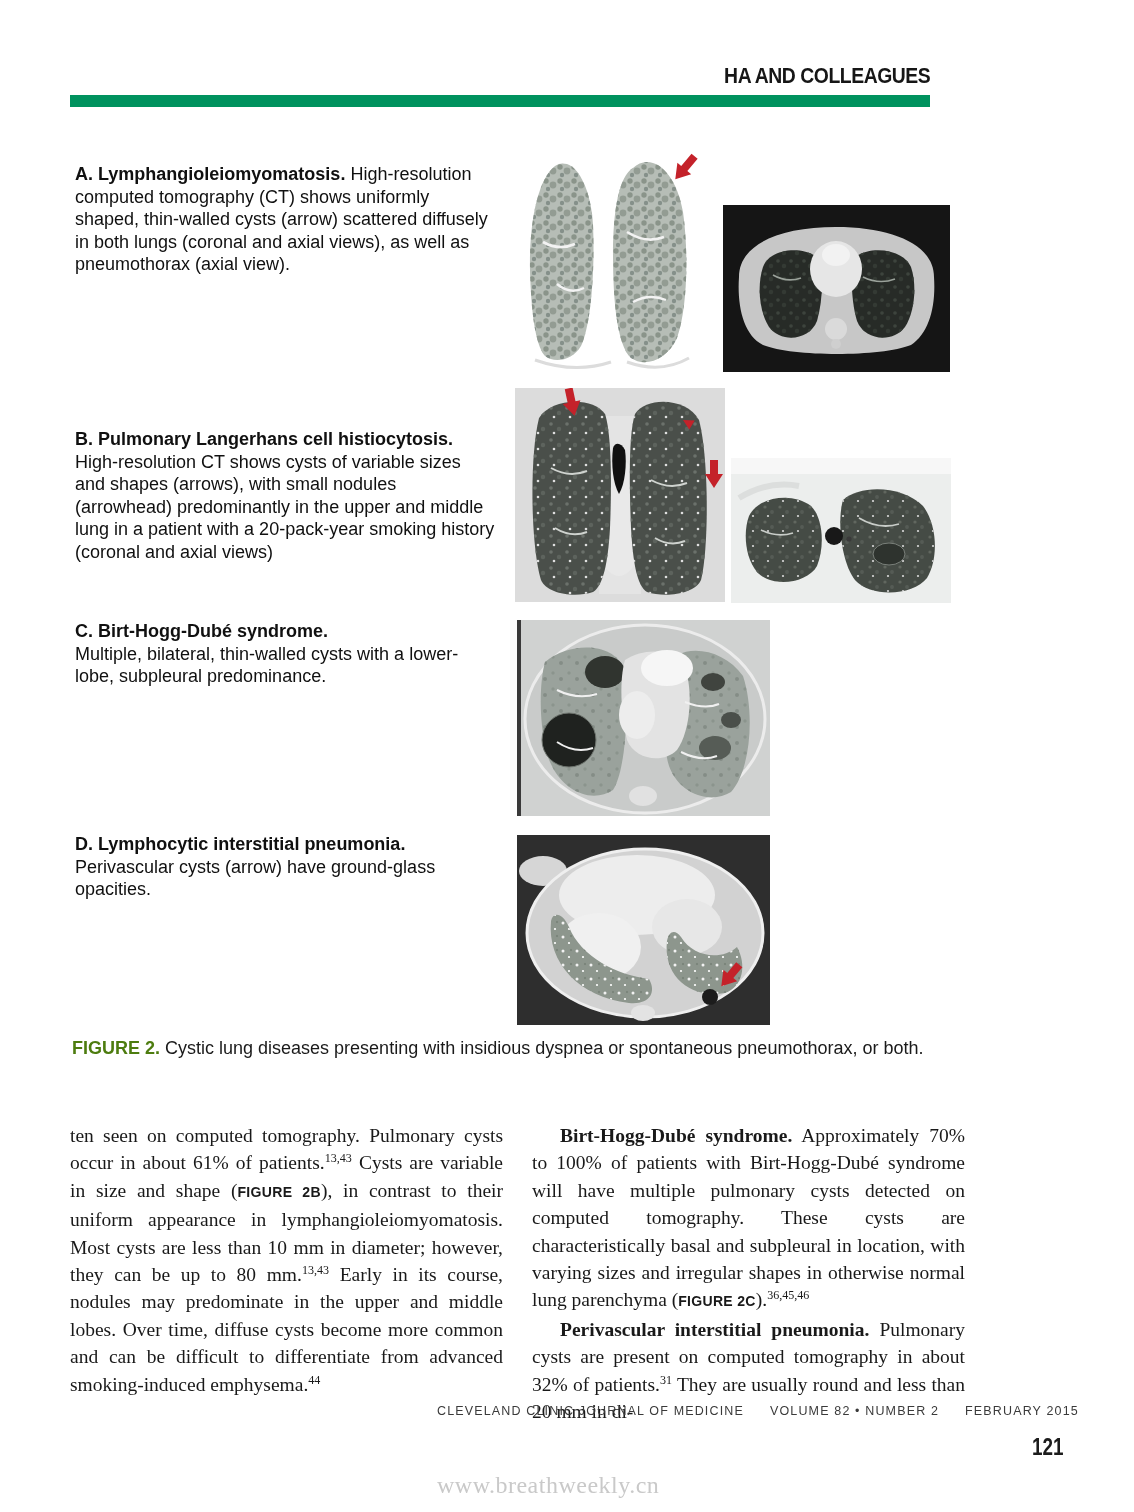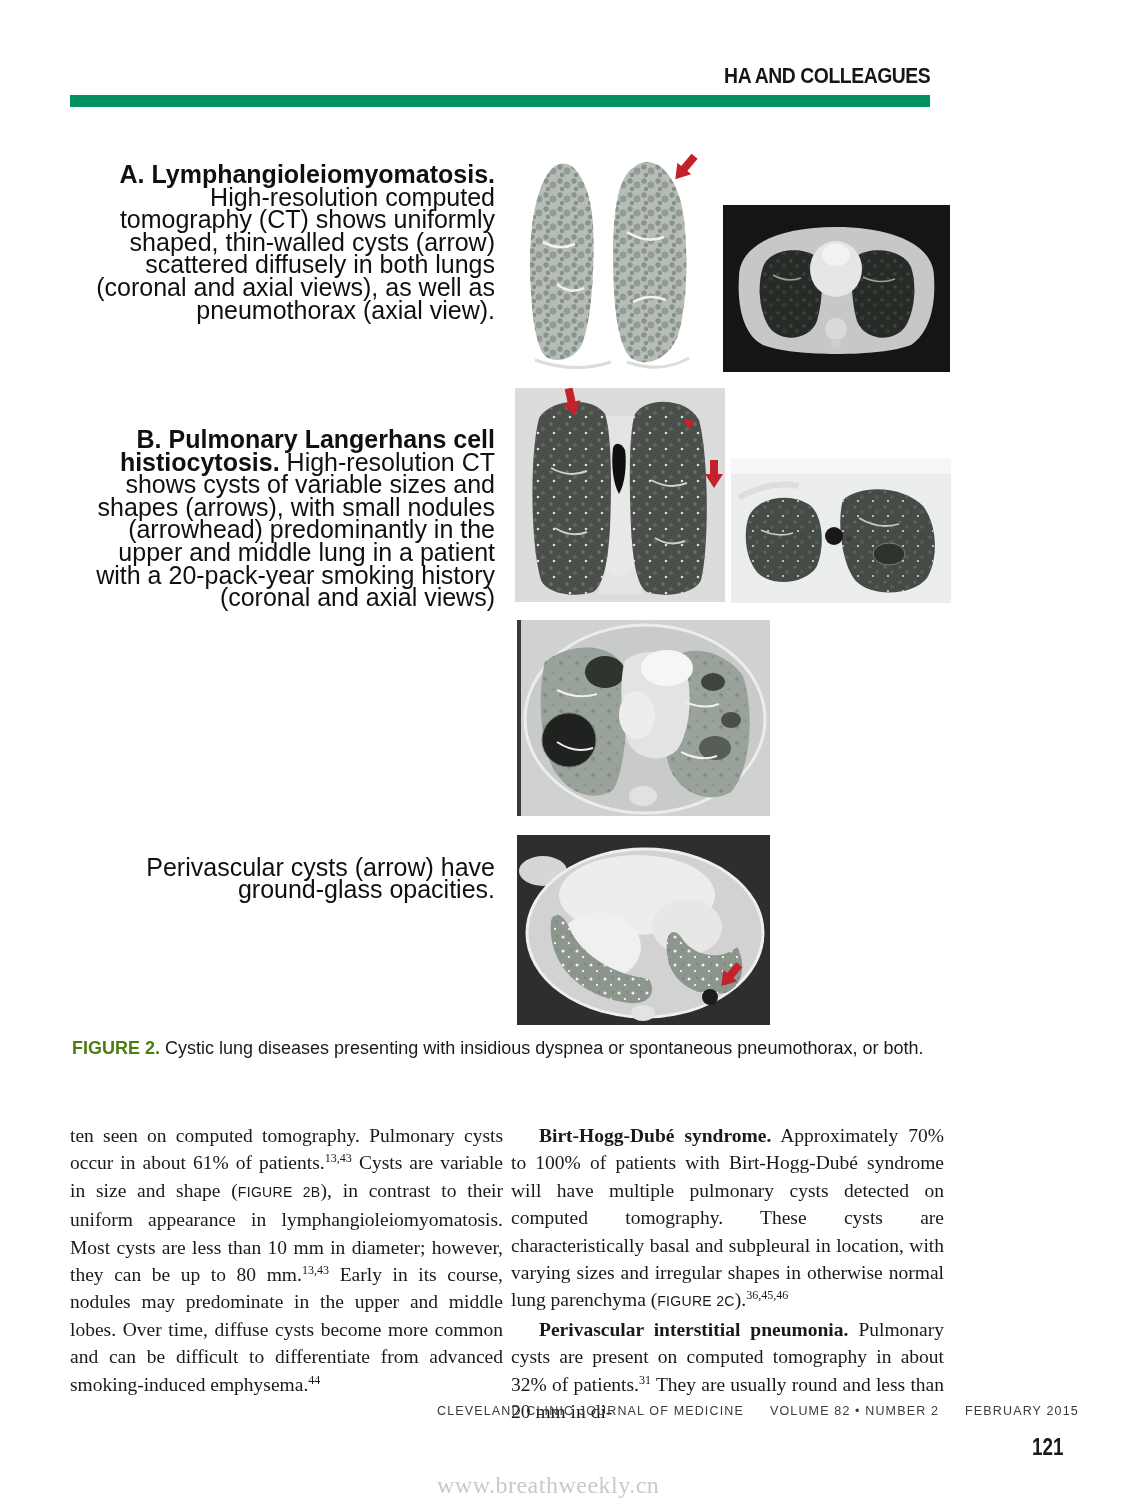--- a/index.html
+++ b/index.html
@@ -3,36 +3,36 @@
 <meta charset="utf-8">
 <style>
   html,body{margin:0;padding:0;background:#ffffff;}
   .page{position:relative;width:1134px;height:1512px;background:#fff;overflow:hidden;
         font-family:"Liberation Sans",sans-serif;color:#111;}
   
   .running-head{position:absolute;top:63px;right:204px;font-size:22px;font-weight:bold;
     letter-spacing:-0.5px;transform:scaleX(.88);transform-origin:100% 50%;color:#161616;}
   .green-bar{position:absolute;left:70px;top:95px;width:860px;height:12px;background:#00925E;}
   
-  .panel-caption{position:absolute;left:75px;width:420px;font-size:25px;line-height:22.6px;color:#101010;text-align:right;}
+  .panel-caption{position:absolute;left:75px;width:420px;font-size:18px;line-height:22.6px;color:#101010;}
   .panel-caption .ttl{font-weight:bold;}
   
   .ct{position:absolute;overflow:hidden;}
   .ct svg{display:block;}
   
   .fig2{position:absolute;left:72px;top:1036px;width:890px;font-size:18px;line-height:24.5px;color:#1a1a1a;}
   .fig2 .label{color:#4d7c0f;font-weight:bold;}
   
   .bodycol{position:absolute;width:433px;font-family:"Liberation Serif",serif;font-size:19.5px;
     line-height:27.4px;text-align:justify;color:#191919;}
   .bodycol p{margin:0;}
   .bodycol p.indent{text-indent:28px;}
   .lead{font-weight:bold;}
   .sup{vertical-align:super;font-size:0.62em;line-height:0;}
-  .figref{font-family:"Liberation Sans",sans-serif;font-weight:normal;font-size:0.72em;letter-spacing:.3px;}
+  .figref{font-family:"Liberation Sans",sans-serif;font-weight:bold;font-size:0.72em;letter-spacing:.3px;}
   
   .footer-line{position:absolute;top:1404px;left:437px;font-size:12.5px;letter-spacing:1.15px;
     color:#3a3a3a;white-space:nowrap;}
   .footer-line .gap{display:inline-block;width:26px;}
   .page-num{position:absolute;top:1434px;left:1032px;font-size:23px;font-weight:bold;color:#1c1c1c;
     transform:scaleX(.82);transform-origin:0 50%;}
   .watermark{position:absolute;top:1472px;left:437px;font-family:"Liberation Serif",serif;
     font-size:24px;color:#c9c9c9;letter-spacing:.5px;}
 </style>
 </head>
@@ -158,20 +158,24 @@
       <use href="#lungB2R" fill="#454b45"></use>
         <use href="#lungB2R" fill="url(#pb2)"></use>
       <ellipse cx="158" cy="96" rx="16" ry="11" fill="#2e332e" stroke="#7a807a" stroke-width="1"></ellipse>
       <path d="M128,60 q20,12 40,6" stroke="#c9cdc9" stroke-width="1.8" fill="none"></path>
       <path d="M30,72 q16,8 32,3" stroke="#c9cdc9" stroke-width="1.6" fill="none"></path>
       <circle cx="103" cy="78" r="9" fill="#181818"></circle>
       <circle cx="118" cy="81" r="2.6" fill="#3a3a3a"></circle>
     </svg>
   </div>
 
+  <div class="panel-caption" style="top:620px;">
+    <span class="ttl">C. Birt-Hogg-Dubé syndrome.</span><br>
+    <span> Multiple, bilateral, thin-walled cysts with a lower-lobe, subpleural predominance.</span>
+  </div>
 
   <div class="ct" style="left:517px;top:620px;width:253px;height:196px;">
     <svg width="253" height="196" viewBox="0 0 253 196">
       <defs>
         <pattern id="pc" width="16" height="16" patternUnits="userSpaceOnUse">
           <circle cx="4" cy="5" r="1.7" fill="#8b948d"></circle>
           <circle cx="12" cy="11" r="2" fill="#848d86"></circle>
         </pattern>
         <path id="lungCL" d="M28,42 C55,20 98,24 106,48 C112,80 110,148 96,170 C75,184 42,172 30,134 C22,104 22,64 28,42 Z"></path>
         <path id="lungCR" d="M148,48 C160,22 205,26 226,56 C238,92 234,150 214,172 C192,186 156,172 150,138 C144,105 144,72 148,48 Z"></path>
@@ -193,21 +197,21 @@
       <ellipse cx="214" cy="100" rx="10" ry="8" fill="#4a4f4a"></ellipse>
       <path d="M40,70 q20,10 40,4" stroke="#f0f0f0" stroke-width="2" fill="none"></path>
       <path d="M40,122 q18,12 36,6" stroke="#f0f0f0" stroke-width="2" fill="none"></path>
       <path d="M168,82 q20,8 34,2" stroke="#f0f0f0" stroke-width="2" fill="none"></path>
       <path d="M164,132 q20,10 36,4" stroke="#f0f0f0" stroke-width="2" fill="none"></path>
       <ellipse cx="126" cy="176" rx="14" ry="10" fill="#e1e1e1"></ellipse>
     </svg>
   </div>
 
   <div class="panel-caption" style="top:833px;">
-    <br>
+    <span class="ttl">D. Lymphocytic interstitial pneumonia.</span><br>
     <span> Perivascular cysts (arrow) have ground-glass opacities.</span>
   </div>
 
   <div class="ct" style="left:517px;top:835px;width:253px;height:190px;">
     <svg width="253" height="190" viewBox="0 0 253 190">
       <defs>
         <pattern id="pd" width="14" height="14" patternUnits="userSpaceOnUse">
           <circle cx="4" cy="4" r="1.5" fill="#f2f2f2"></circle>
           <circle cx="10" cy="10" r="1.1" fill="#ffffff"></circle>
           <circle cx="12" cy="3" r="1.2" fill="#7b847b"></circle>
@@ -234,21 +238,21 @@
   </div>
 
   <div class="fig2">
     <span class="label">FIGURE 2.</span><span> Cystic lung diseases presenting with insidious dyspnea or spontaneous pneumothorax, or both.</span>
   </div>
 
   <div class="bodycol" style="left:70px;top:1122px;">
     <p><span>ten seen on computed tomography. Pulmonary cysts occur in about 61% of patients.</span><span class="sup">13,43</span><span> Cysts are variable in size and shape (</span><span class="figref">FIGURE 2B</span><span>), in contrast to their uniform appearance in lymphangioleiomyomatosis. Most cysts are less than 10 mm in diameter; however, they can be up to 80 mm.</span><span class="sup">13,43</span><span> Early in its course, nodules may predominate in the upper and middle lobes. Over time, diffuse cysts become more common and can be difficult to differentiate from advanced smoking-induced emphysema.</span><span class="sup">44</span></p>
   </div>
 
-  <div class="bodycol" style="left:511px;top:1122px;">
+  <div class="bodycol" style="left:532px;top:1122px;">
     <p class="indent"><span class="lead">Birt-Hogg-Dubé syndrome.</span><span> Approximately 70% to 100% of patients with Birt-Hogg-Dubé syndrome will have multiple pulmonary cysts detected on computed tomography. These cysts are characteristically basal and subpleural in location, with varying sizes and irregular shapes in otherwise normal lung parenchyma (</span><span class="figref">FIGURE 2C</span><span>).</span><span class="sup">36,45,46</span></p>
     <p class="indent"><span class="lead">Perivascular interstitial pneumonia.</span><span> Pulmonary cysts are present on computed tomography in about 32% of patients.</span><span class="sup">31</span><span> They are usually round and less than 20 mm in di-</span></p>
   </div>
 
   <div class="footer-line">
     <span>CLEVELAND CLINIC JOURNAL OF MEDICINE</span><span class="gap"></span><span>VOLUME 82 • NUMBER 2</span><span class="gap"></span><span>FEBRUARY 2015</span>
   </div>
   <div class="page-num">121</div>
 
   <div class="watermark">www.breathweekly.cn</div>

